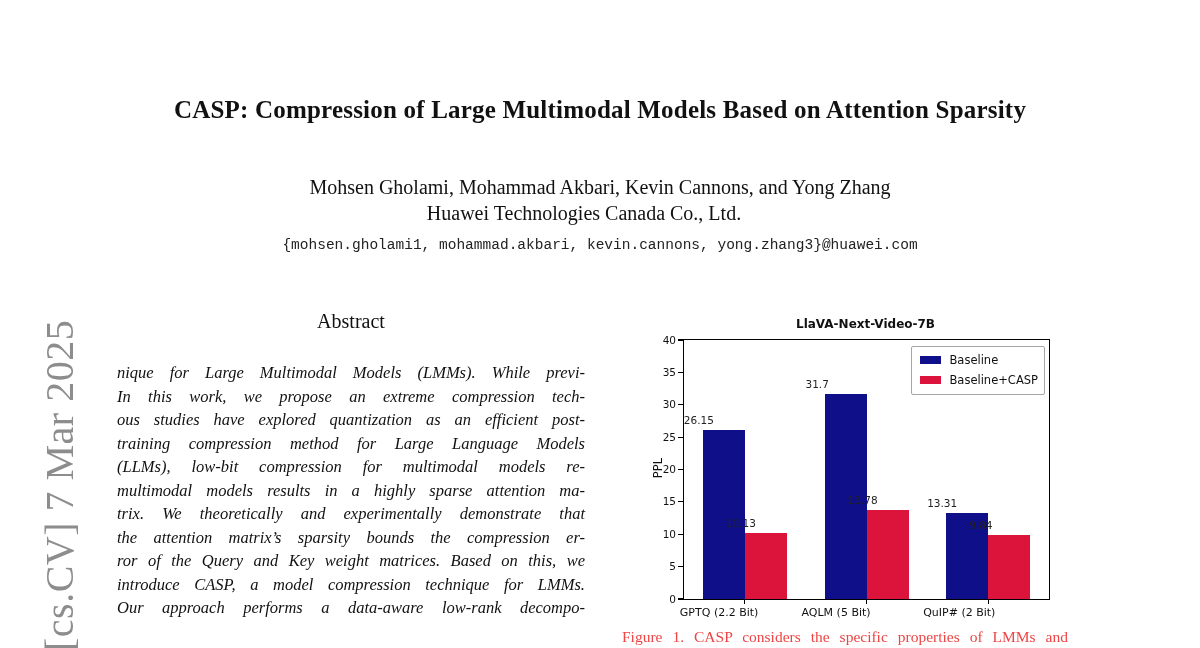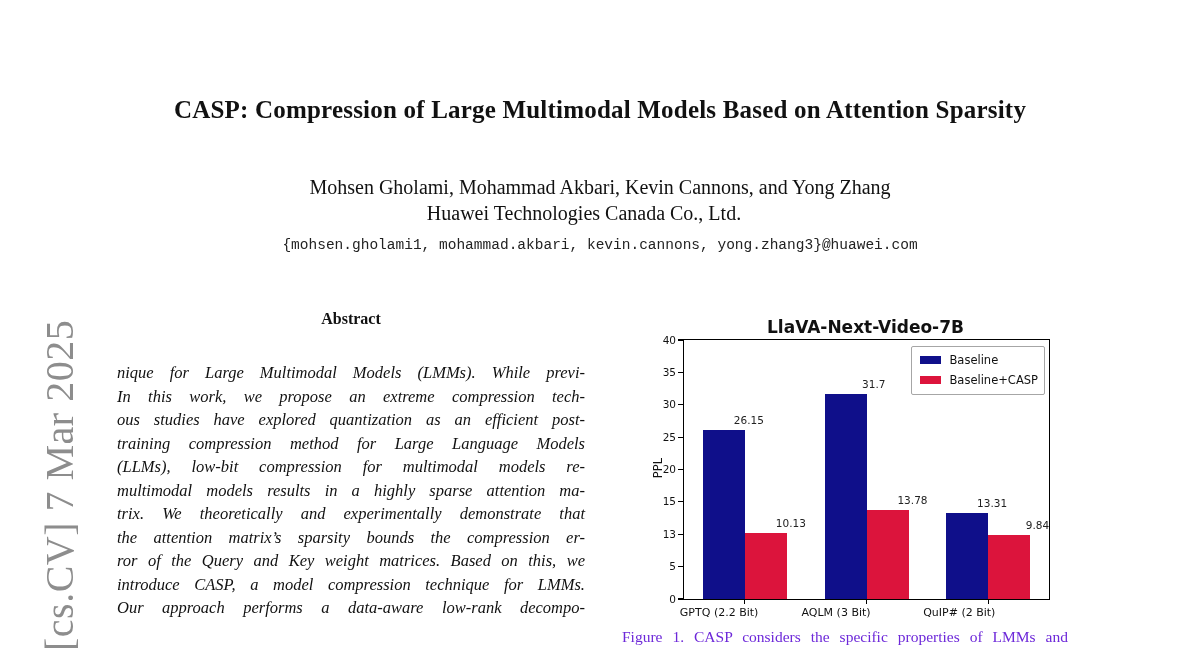--- a/index.html
+++ b/index.html
@@ -7,39 +7,39 @@
         font-family:"Liberation Serif",serif;color:#111;}
   .paper-title{position:absolute;top:96px;left:0;width:1200px;text-align:center;
         font-size:25px;font-weight:bold;letter-spacing:.2px;}
   .authors{position:absolute;top:176px;left:0;width:1200px;text-align:center;font-size:20px;}
   .affiliation{position:absolute;top:202px;left:0;width:1168px;text-align:center;font-size:20px;}
   .emails{position:absolute;top:237px;left:0;width:1200px;text-align:center;
         font-family:"Liberation Mono","DejaVu Sans Mono",monospace;font-size:14.5px;color:#222;}
   .watermark{position:absolute;left:40px;top:651px;transform-origin:0 0;transform:rotate(-90deg);
         font-size:40px;letter-spacing:.5px;white-space:nowrap;line-height:1;}
   .abstract-heading{position:absolute;left:117px;top:310px;width:468px;text-align:center;
-        font-size:16px;font-weight:bold;}
+        font-size:20px;font-weight:normal;}
   .abstract-body{position:absolute;left:117px;top:361px;width:468px;}
   .abs-line{height:23.5px;line-height:23.5px;font-style:italic;font-size:16.5px;
         text-align:justify;text-align-last:justify;white-space:nowrap;}
   .caption{position:absolute;left:622px;top:628px;width:446px;font-size:15.5px;
-        text-align:justify;text-align-last:justify;white-space:nowrap;color:#6d28d9;}
+        text-align:justify;text-align-last:justify;white-space:nowrap;color:#ef4444;}
   
   .figure{position:absolute;left:640px;top:313px;width:430px;height:315px;
         font-family:"DejaVu Sans",sans-serif;color:#111;}
   .chart-title{position:absolute;left:43px;top:4px;width:365px;text-align:center;
-        font-size:17px;font-weight:bold;}
+        font-size:12px;font-weight:bold;}
   .plot{position:absolute;left:43px;top:26px;width:365px;height:259px;
         border:1.3px solid #000;background:#fff;}
   .ytick-label{position:absolute;left:-34px;width:26px;text-align:right;font-size:10.5px;line-height:13px;}
   .ytick-mark{position:absolute;left:-6px;width:4.5px;height:1.2px;background:#000;}
   .xtick-mark{position:absolute;width:1.2px;height:4.5px;background:#000;}
   .xtick-label{position:absolute;width:130px;text-align:left;font-size:11px;}
   .bar{position:absolute;bottom:0;}
-  .bar-value{position:absolute;width:80px;text-align:right;font-size:10.5px;color:#222;}
+  .bar-value{position:absolute;width:80px;text-align:left;font-size:10.5px;color:#222;}
   .ylabel{position:absolute;left:18px;top:155px;transform:translate(-50%,-50%) rotate(-90deg);
         font-size:11.5px;}
   .legend{position:absolute;right:25px;top:33px;background:#fff;border:1px solid #a6a6a6;
         border-radius:2px;padding:6px 6px 7px 8px;display:flex;flex-direction:column;gap:6px;}
   .legend-row{display:flex;align-items:center;gap:8px;}
   .legend-swatch{width:21px;height:8.5px;}
   .legend-label{font-size:11.5px;white-space:nowrap;}
 </style>
 </head>
 <body>
@@ -69,42 +69,42 @@
     </div>
 
   <div class="figure">
     <div class="chart-title">LlaVA-Next-Video-7B</div>
     <div class="ylabel">PPL</div>
     <div class="plot" id="plot">
         <div class="ytick-label" style="top: 252.5px;">0</div>
         <div class="ytick-mark" style="top: 258.4px;"></div>
         <div class="ytick-label" style="top: 220.125px;">5</div>
         <div class="ytick-mark" style="top: 226.025px;"></div>
-        <div class="ytick-label" style="top: 187.75px;">13</div>
+        <div class="ytick-label" style="top: 187.75px;">10</div>
         <div class="ytick-mark" style="top: 193.65px;"></div>
         <div class="ytick-label" style="top: 155.375px;">15</div>
         <div class="ytick-mark" style="top: 161.275px;"></div>
         <div class="ytick-label" style="top: 123px;">20</div>
         <div class="ytick-mark" style="top: 128.9px;"></div>
         <div class="ytick-label" style="top: 90.625px;">25</div>
         <div class="ytick-mark" style="top: 96.525px;"></div>
         <div class="ytick-label" style="top: 58.25px;">30</div>
         <div class="ytick-mark" style="top: 64.15px;"></div>
         <div class="ytick-label" style="top: 25.875px;">35</div>
         <div class="ytick-mark" style="top: 31.775px;"></div>
         <div class="ytick-label" style="top: -6.5px;">40</div>
         <div class="ytick-mark" style="top: -0.6px;"></div>
         <div class="xtick-mark" style="left: 60.2333px; top: 259px;"></div>
         <div class="xtick-label" style="left: -4.16667px; top: 266px;">GPTQ (2.2 Bit)</div>
         <div class="bar" style="left: 18.8333px; width: 42px; height: 169.321px; background: rgb(15, 15, 138);"></div>
         <div class="bar-value" style="left: -0.166667px; top: 73.6787px;">26.15</div>
         <div class="bar" style="left: 60.8333px; width: 42px; height: 65.5918px; background: rgb(220, 20, 60);"></div>
         <div class="bar-value" style="left: 41.8333px; top: 177.408px;">10.13</div>
         <div class="xtick-mark" style="left: 181.9px; top: 259px;"></div>
-        <div class="xtick-label" style="left: 117.5px; top: 266px;">AQLM (3 Bit)</div>
+        <div class="xtick-label" style="left: 117.5px; top: 266px;">AQLM (5 Bit)</div>
         <div class="bar" style="left: 140.5px; width: 42px; height: 205.257px; background: rgb(15, 15, 138);"></div>
         <div class="bar-value" style="left: 121.5px; top: 37.7425px;">31.7</div>
         <div class="bar" style="left: 182.5px; width: 42px; height: 89.2255px; background: rgb(220, 20, 60);"></div>
         <div class="bar-value" style="left: 163.5px; top: 153.774px;">13.78</div>
         <div class="xtick-mark" style="left: 303.567px; top: 259px;"></div>
         <div class="xtick-label" style="left: 239.167px; top: 266px;">QuIP# (2 Bit)</div>
         <div class="bar" style="left: 262.167px; width: 42px; height: 86.1822px; background: rgb(15, 15, 138);"></div>
         <div class="bar-value" style="left: 243.167px; top: 156.818px;">13.31</div>
         <div class="bar" style="left: 304.167px; width: 42px; height: 63.714px; background: rgb(220, 20, 60);"></div>
         <div class="bar-value" style="left: 285.167px; top: 179.286px;">9.84</div>

